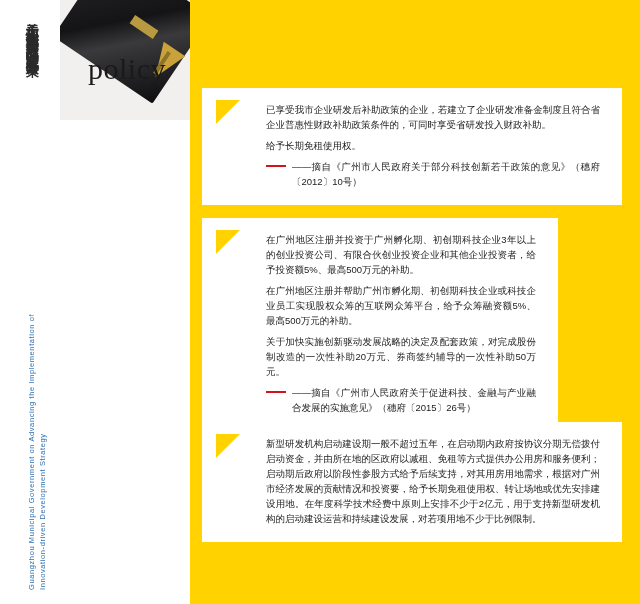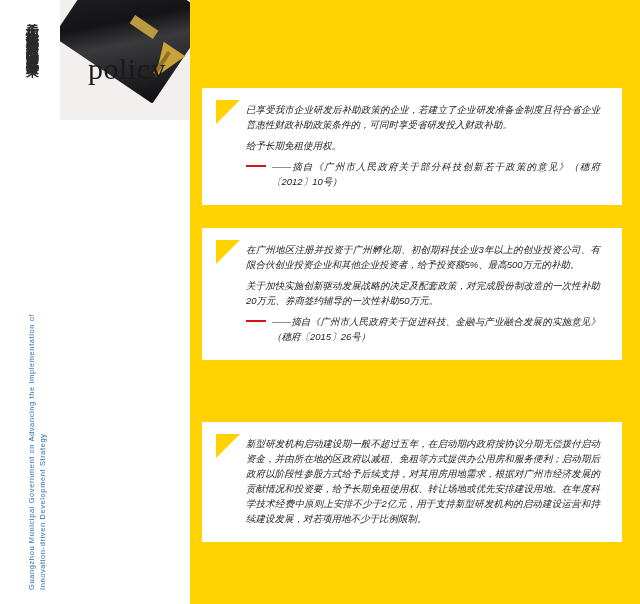--- a/index.html
+++ b/index.html
@@ -140,23 +140,22 @@
   }
 
   
   .card {
     position: absolute;
     background: #ffffff;
     box-sizing: border-box;
   }
   .card-inner {
     position: relative;
-    padding: 14px 22px 10px 44px;
+    padding: 14px 22px 10px 64px;
     box-sizing: border-box;
-    font-style: italic;
   }
   .quote-mark {
     position: absolute;
     left: 14px;
     top: 12px;
     width: 0;
     height: 0;
     border-left: 24px solid #ffd200;
     border-bottom: 24px solid transparent;
   }
@@ -181,21 +180,21 @@
     content: "";
     position: absolute;
     left: 0;
     top: 6px;
     width: 20px;
     height: 1.5px;
     background: #d4121a;
   }
 
   #card1 { left: 202px; top: 88px; width: 420px; }
-  #card2 { left: 202px; top: 228px; width: 420px; }
+  #card2 { left: 202px; top: 218px; width: 356px; }
   #card3 { left: 202px; top: 422px; width: 420px; }
 </style>
 </head>
 <body>
 
 <div class="page">
 
   <div class="left-band">
     <div class="vtitle">关于加快实施创新驱动发展战略的决定及配套政策</div>
     <div class="veng">Guangzhou Municipal Government on Advancing the Implementation of Innovation-driven Development Strategy</div>
@@ -220,20 +219,21 @@
       <p>已享受我市企业研发后补助政策的企业，若建立了企业研发准备金制度且符合省企业普惠性财政补助政策条件的，可同时享受省研发投入财政补助。</p>
       <p>给予长期免租使用权。</p>
       <p class="source">——摘自《广州市人民政府关于部分科技创新若干政策的意见》（穗府〔2012〕10号）</p>
     </div>
   </div>
 
   <div class="card" id="card2">
     <div class="card-inner">
       <div class="quote-mark"></div>
       <p>在广州地区注册并投资于广州孵化期、初创期科技企业3年以上的创业投资公司、有限合伙创业投资企业和其他企业投资者，给予投资额5%、最高500万元的补助。</p>
+      <p>在广州地区注册并帮助广州市孵化期、初创期科技企业或科技企业员工实现股权众筹的互联网众筹平台，给予众筹融资额5%、最高500万元的补助。</p>
       <p>关于加快实施创新驱动发展战略的决定及配套政策，对完成股份制改造的一次性补助20万元、券商签约辅导的一次性补助50万元。</p>
       <p class="source">——摘自《广州市人民政府关于促进科技、金融与产业融合发展的实施意见》（穗府〔2015〕26号）</p>
     </div>
   </div>
 
   <div class="card" id="card3">
     <div class="card-inner">
       <div class="quote-mark"></div>
       <p>新型研发机构启动建设期一般不超过五年，在启动期内政府按协议分期无偿拨付启动资金，并由所在地的区政府以减租、免租等方式提供办公用房和服务便利；启动期后政府以阶段性参股方式给予后续支持，对其用房用地需求，根据对广州市经济发展的贡献情况和投资要，给予长期免租使用权、转让场地或优先安排建设用地。在年度科学技术经费中原则上安排不少于2亿元，用于支持新型研发机构的启动建设运营和持续建设发展，对若项用地不少于比例限制。</p>
     </div>

